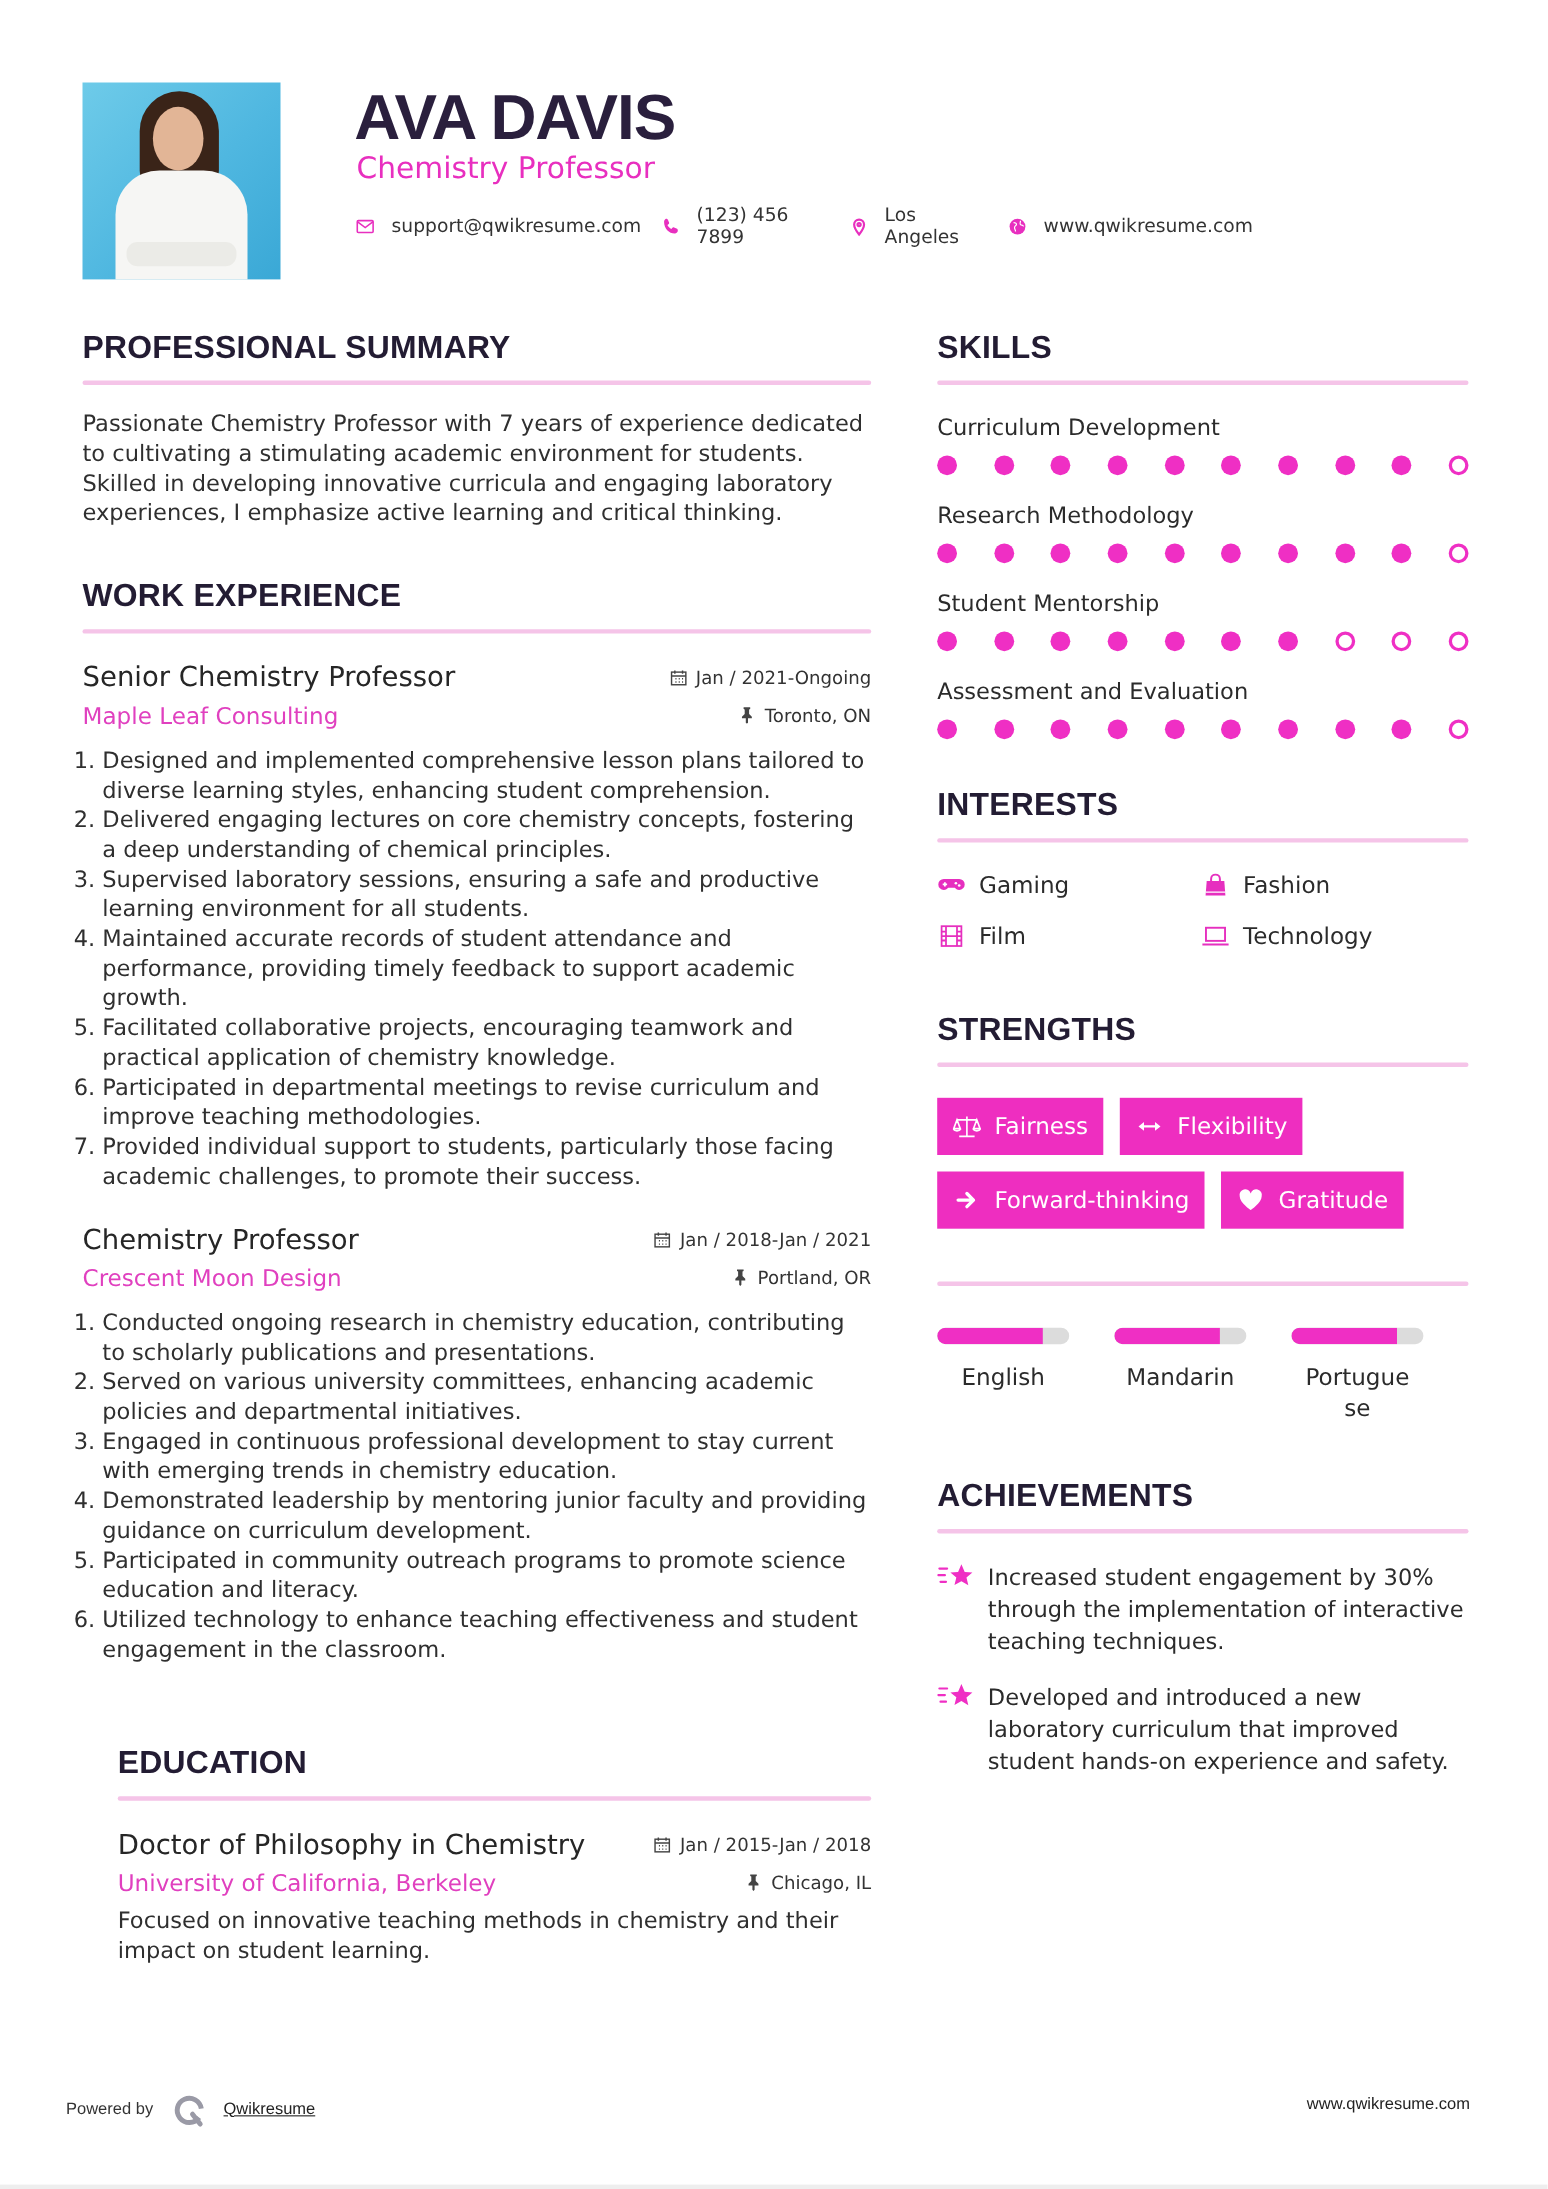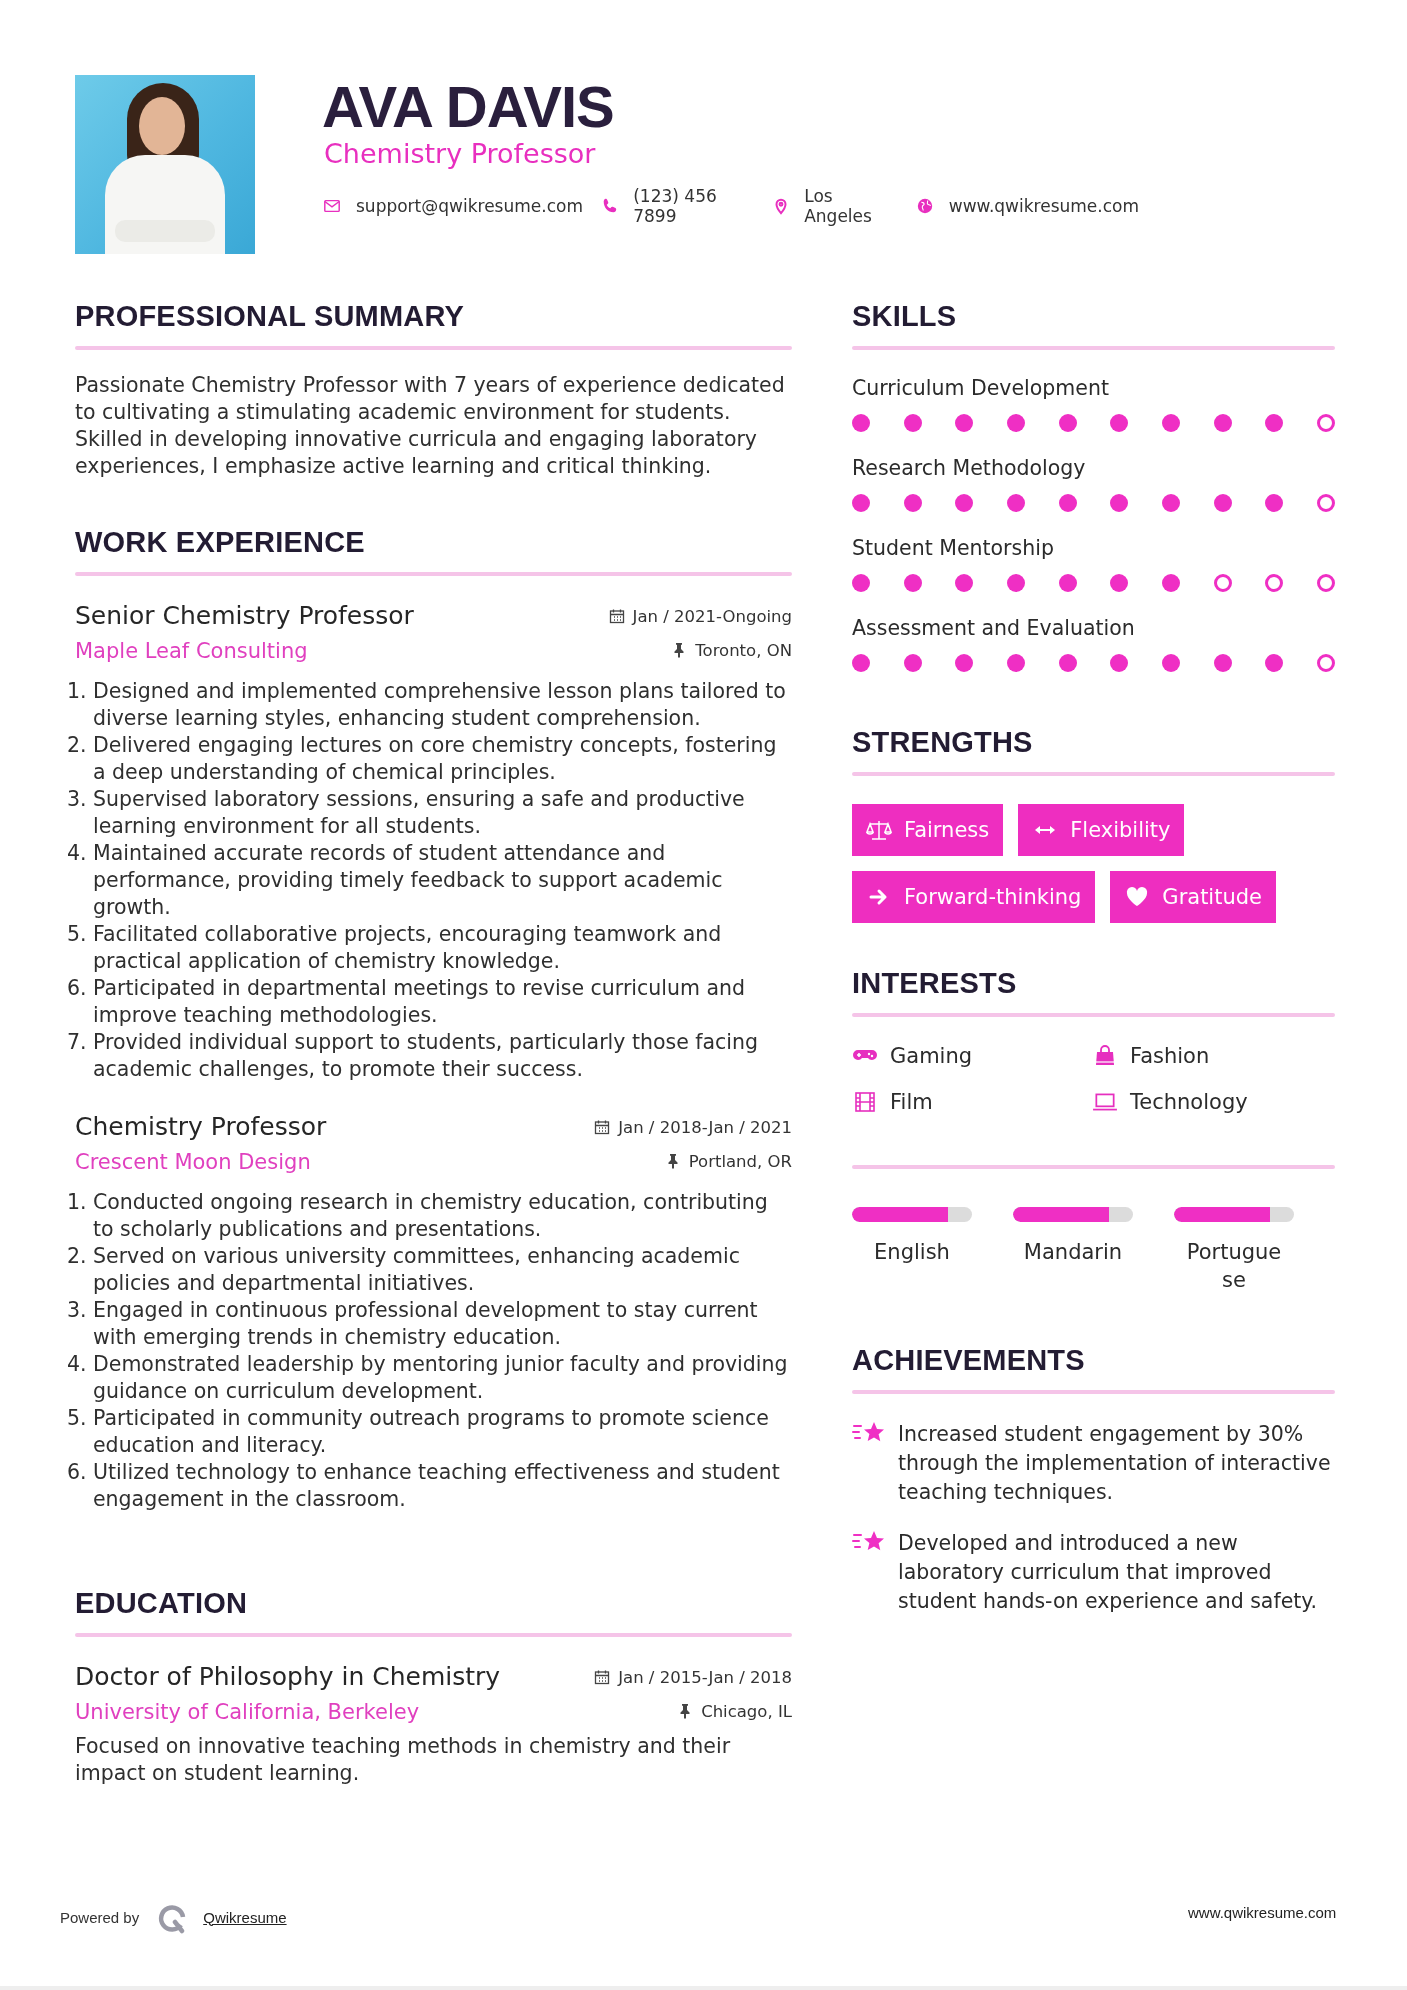--- a/index.html
+++ b/index.html
@@ -195,21 +195,21 @@
           <li><span class="num">1.</span><span>Conducted ongoing research in chemistry education, contributing to scholarly publications and presentations.</span></li>
           <li><span class="num">2.</span><span>Served on various university committees, enhancing academic policies and departmental initiatives.</span></li>
           <li><span class="num">3.</span><span>Engaged in continuous professional development to stay current with emerging trends in chemistry education.</span></li>
           <li><span class="num">4.</span><span>Demonstrated leadership by mentoring junior faculty and providing guidance on curriculum development.</span></li>
           <li><span class="num">5.</span><span>Participated in community outreach programs to promote science education and literacy.</span></li>
           <li><span class="num">6.</span><span>Utilized technology to enhance teaching effectiveness and student engagement in the classroom.</span></li>
         </ol>
       </div>
     </section>
 
-    <section style="margin-top:70px;">
+    <section style="margin-top:70px;margin-left:32px;">
       <h2 class="sec-title">EDUCATION</h2>
       <div class="divider"></div>
       <div class="job" style="margin-top:22px;">
         <div class="job-row">
           <div class="job-title">Doctor of Philosophy in Chemistry</div>
           <div class="meta">
             <svg viewBox="0 0 16 16" fill="none" stroke="currentColor" stroke-width="1.3">
                 <rect x="1.5" y="3" width="13" height="11.5"></rect>
                 <path d="M1.5 6.5h13M4.5 1.5v3M11.5 1.5v3M5 9h1M8 9h1M11 9h1M5 12h1M8 12h1M11 12h1"></path>
               </svg>
@@ -290,53 +290,20 @@
               <span class="dot"></span>
               <span class="dot"></span>
               <span class="dot"></span>
               <span class="dot"></span>
               <span class="dot"></span>
               <span class="dot"></span>
               <span class="dot empty"></span>
             </div>
           </div>
         </div>
-    </section>
-
-    <section style="margin-top:50px;">
-      <h2 class="sec-title">STRENGTHS</h2>
-      <div class="divider"></div>
-      <div class="strengths">
-        <div class="tag">
-          <svg viewBox="0 0 26 22" fill="none" stroke="currentColor" stroke-width="1.5">
-              <path d="M13 2v18M6 20h14M4 5h18"></path>
-              <path d="M4 5l-3 8h6zM22 5l-3 8h6z"></path>
-              <path d="M1 13a3 2 0 0 0 6 0M19 13a3 2 0 0 0 6 0"></path>
-            </svg>
-          <span>Fairness</span>
-        </div>
-        <div class="tag">
-          <svg viewBox="0 0 26 22" fill="currentColor">
-              <path d="M3 11l5-4v3h10V7l5 4-5 4v-3H8v3z"></path>
-            </svg>
-          <span>Flexibility</span>
-        </div>
-        <div class="tag">
-          <svg viewBox="0 0 22 22" fill="none" stroke="currentColor" stroke-width="3" stroke-linecap="round" stroke-linejoin="round">
-              <path d="M3 11h14M11 5l6 6-6 6"></path>
-            </svg>
-          <span>Forward-thinking</span>
-        </div>
-        <div class="tag">
-          <svg viewBox="0 0 24 22" fill="currentColor">
-              <path d="M12 20S2 13.5 2 7.5A5 5 0 0 1 12 5a5 5 0 0 1 10 2.5C22 13.5 12 20 12 20z"></path>
-            </svg>
-          <span>Gratitude</span>
-        </div>
-      </div>
     </section>
 
     <section style="margin-top:40px;">
       <h2 class="sec-title">INTERESTS</h2>
       <div class="divider"></div>
       <div class="interests">
         <div class="interest">
           <svg viewBox="0 0 26 18" fill="currentColor">
               <path d="M6 3h14a5 5 0 0 1 0 10c-2 0-3-1-4-2h-6c-1 1-2 2-4 2A5 5 0 0 1 6 3z"></path>
               <path d="M5 8h4M7 6v4" stroke="#fff" stroke-width="1.6"></path>
@@ -359,20 +326,53 @@
               <path d="M6 2v18M16 2v18M2 7h4M2 11h4M2 15h4M16 7h4M16 11h4M16 15h4M6 11h10"></path>
             </svg>
           <span>Film</span>
         </div>
         <div class="interest">
           <svg viewBox="0 0 24 20" fill="none" stroke="currentColor" stroke-width="1.6">
               <rect x="4" y="3" width="16" height="11"></rect>
               <path d="M1 17h22"></path>
             </svg>
           <span>Technology</span>
+        </div>
+      </div>
+    </section>
+
+    <section style="margin-top:50px;">
+      <h2 class="sec-title">STRENGTHS</h2>
+      <div class="divider"></div>
+      <div class="strengths">
+        <div class="tag">
+          <svg viewBox="0 0 26 22" fill="none" stroke="currentColor" stroke-width="1.5">
+              <path d="M13 2v18M6 20h14M4 5h18"></path>
+              <path d="M4 5l-3 8h6zM22 5l-3 8h6z"></path>
+              <path d="M1 13a3 2 0 0 0 6 0M19 13a3 2 0 0 0 6 0"></path>
+            </svg>
+          <span>Fairness</span>
+        </div>
+        <div class="tag">
+          <svg viewBox="0 0 26 22" fill="currentColor">
+              <path d="M3 11l5-4v3h10V7l5 4-5 4v-3H8v3z"></path>
+            </svg>
+          <span>Flexibility</span>
+        </div>
+        <div class="tag">
+          <svg viewBox="0 0 22 22" fill="none" stroke="currentColor" stroke-width="3" stroke-linecap="round" stroke-linejoin="round">
+              <path d="M3 11h14M11 5l6 6-6 6"></path>
+            </svg>
+          <span>Forward-thinking</span>
+        </div>
+        <div class="tag">
+          <svg viewBox="0 0 24 22" fill="currentColor">
+              <path d="M12 20S2 13.5 2 7.5A5 5 0 0 1 12 5a5 5 0 0 1 10 2.5C22 13.5 12 20 12 20z"></path>
+            </svg>
+          <span>Gratitude</span>
         </div>
       </div>
     </section>
 
     <section style="margin-top:48px;">
       <div class="divider"></div>
       <div class="langs" id="langs">
           <div class="lang">
             <div class="bar">
               <div class="fill" style="width: 80%;"></div>

